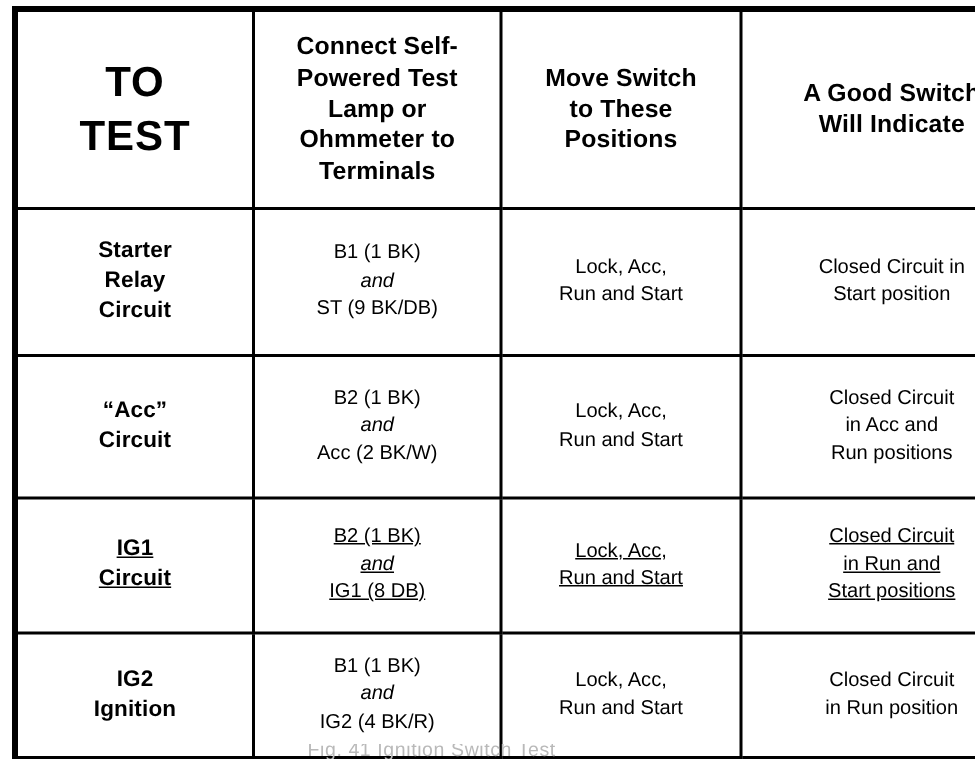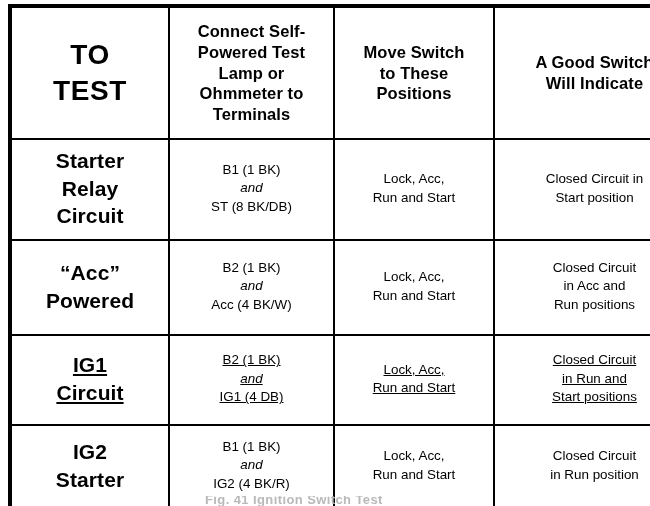--- a/index.html
+++ b/index.html
@@ -72,21 +72,21 @@
   }
   .r1 td { height: 80px; }
   .r2 td { height: 77px; }
   .r3 td { height: 72px; text-decoration: underline; }
   .r4 td { height: 65px; }
   .r5 td { height: 66px; }
 
   .cell-test {
     text-align: left;
     font-weight: bold;
-    font-size: 21px;
+    font-size: 15px;
     line-height: 1.32;
     padding-left: 14px;
     letter-spacing: 0.1px;
   }
   .cell-connect,
   .cell-move,
   .cell-indicate {
     font-weight: normal;
     font-size: 13.4px;
     line-height: 1.38;
@@ -115,21 +115,21 @@
     left: 0;
     top: 496px;
     width: 650px;
     height: 10px;
     overflow: hidden;
   }
   .caption-text {
     position: absolute;
     left: 205px;
     top: -4px;
-    font-weight: bold;
+    font-weight: normal;
     font-size: 13px;
     letter-spacing: 0.4px;
     color: #b9b9b9;
     white-space: nowrap;
   }
 </style>
 </head>
 <body>
 
 <div id="page">
@@ -153,61 +153,61 @@
     </thead>
     <tbody>
 
       <tr class="body-row r1">
         <td class="cell-test" style="white-space: pre-line;">Starter
 Relay
 Circuit</td>
         <td class="cell-connect">
           <span class="line">B1 (1 BK)</span>
           <span class="line conj">and</span>
-          <span class="line">ST (8 BK/DB)</span>
+          <span class="line">ST (9 BK/DB)</span>
         </td>
         <td class="cell-move va-top" style="white-space: pre-line;">Lock, Acc,
 Run and Start</td>
         <td class="cell-indicate va-top" style="white-space: pre-line;">Closed Circuit in
 Start position</td>
       </tr>
 
       <tr class="body-row r2">
         <td class="cell-test" style="white-space: pre-line;">“Acc”
-Powered</td>
+Circuit</td>
         <td class="cell-connect">
           <span class="line">B2 (1 BK)</span>
           <span class="line conj">and</span>
-          <span class="line">Acc (4 BK/W)</span>
+          <span class="line">Acc (2 BK/W)</span>
         </td>
         <td class="cell-move va-top" style="white-space: pre-line;">Lock, Acc,
 Run and Start</td>
         <td class="cell-indicate va-top" style="white-space: pre-line;">Closed Circuit
 in Acc and
 Run positions</td>
       </tr>
 
       <tr class="body-row r3">
         <td class="cell-test" style="white-space: pre-line;">IG1
 Circuit</td>
         <td class="cell-connect">
           <span class="line">B2 (1 BK)</span>
           <span class="line conj">and</span>
-          <span class="line">IG1 (4 DB)</span>
+          <span class="line">IG1 (8 DB)</span>
         </td>
         <td class="cell-move va-top" style="white-space: pre-line;">Lock, Acc,
 Run and Start</td>
         <td class="cell-indicate va-top" style="white-space: pre-line;">Closed Circuit
 in Run and
 Start positions</td>
       </tr>
 
       <tr class="body-row r4">
         <td class="cell-test" style="white-space: pre-line;">IG2
-Starter</td>
+Ignition</td>
         <td class="cell-connect">
           <span class="line">B1 (1 BK)</span>
           <span class="line conj">and</span>
           <span class="line">IG2 (4 BK/R)</span>
         </td>
         <td class="cell-move va-top" style="white-space: pre-line;">Lock, Acc,
 Run and Start</td>
         <td class="cell-indicate va-top" style="white-space: pre-line;">Closed Circuit
 in Run position</td>
       </tr>

